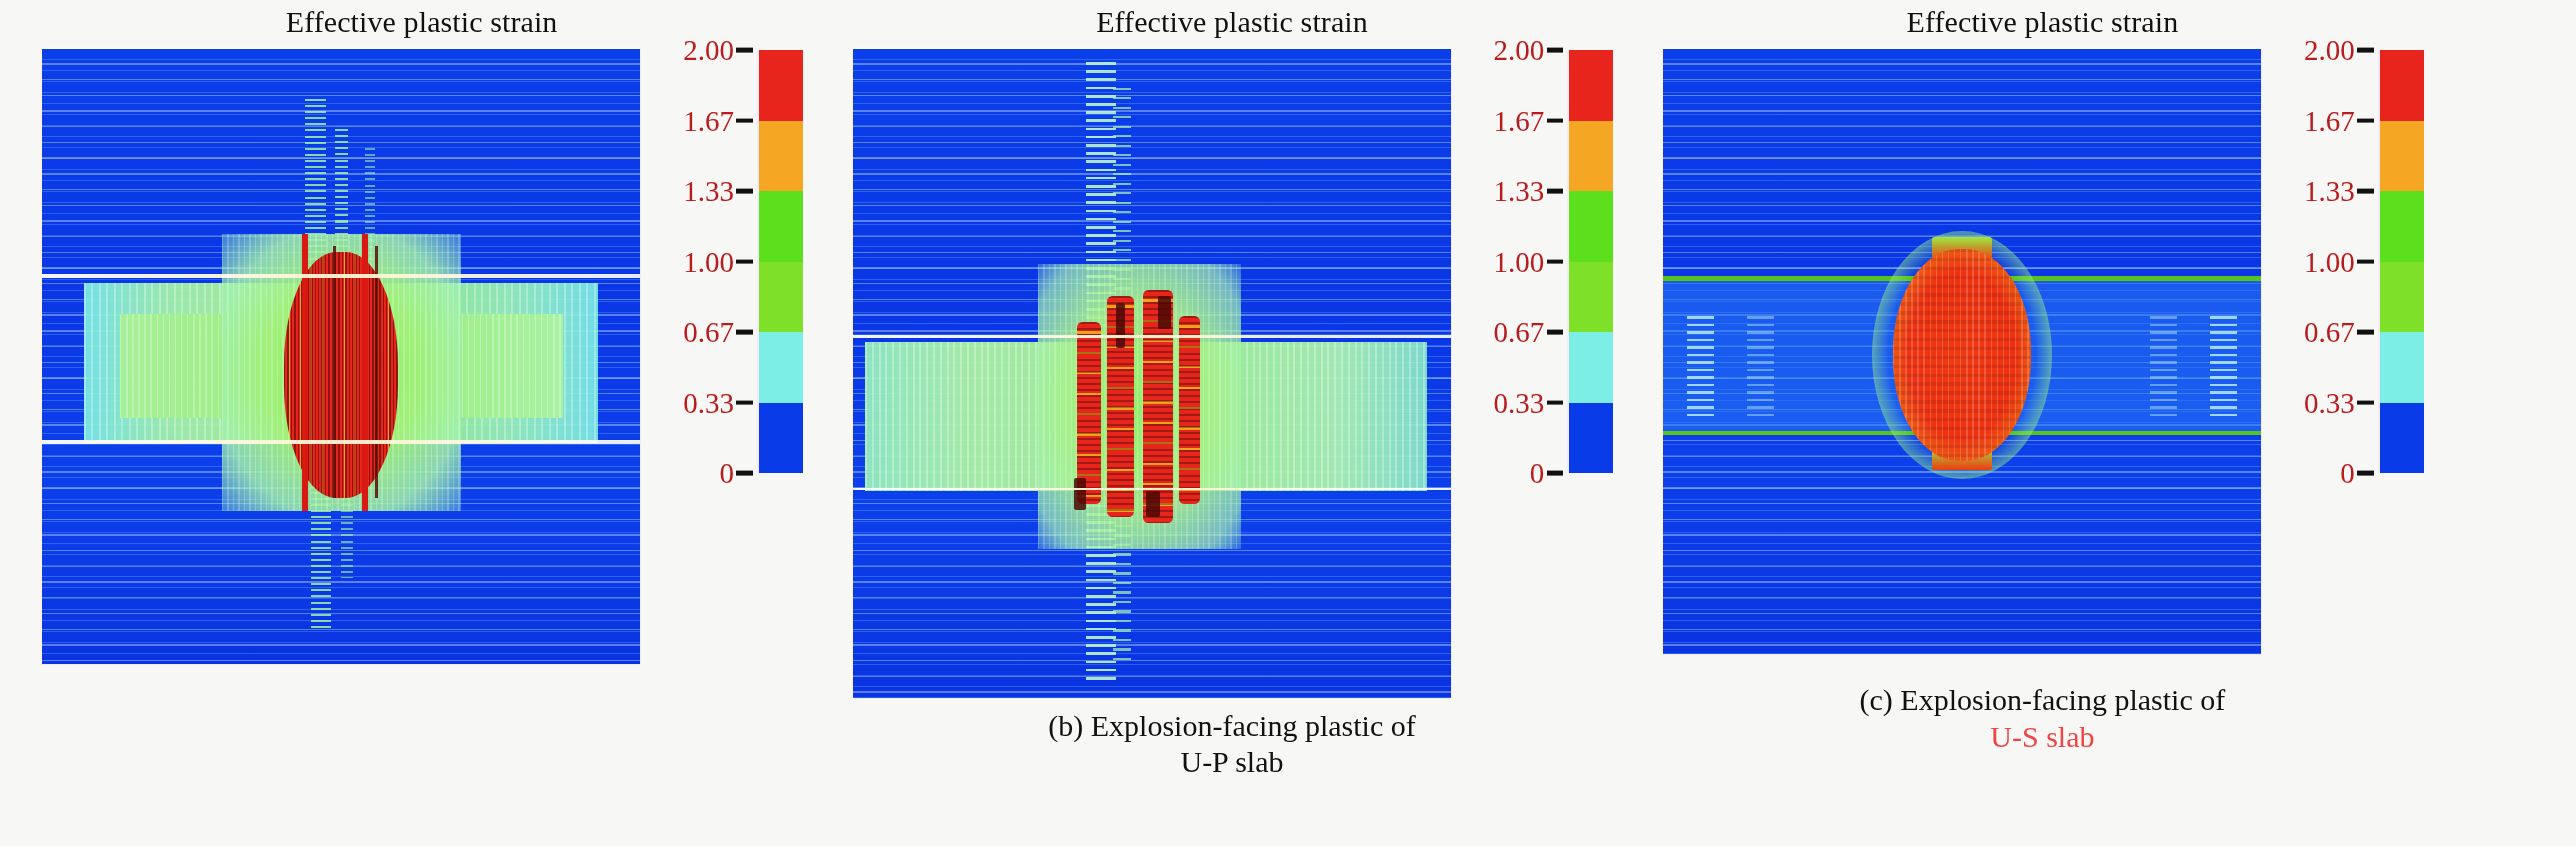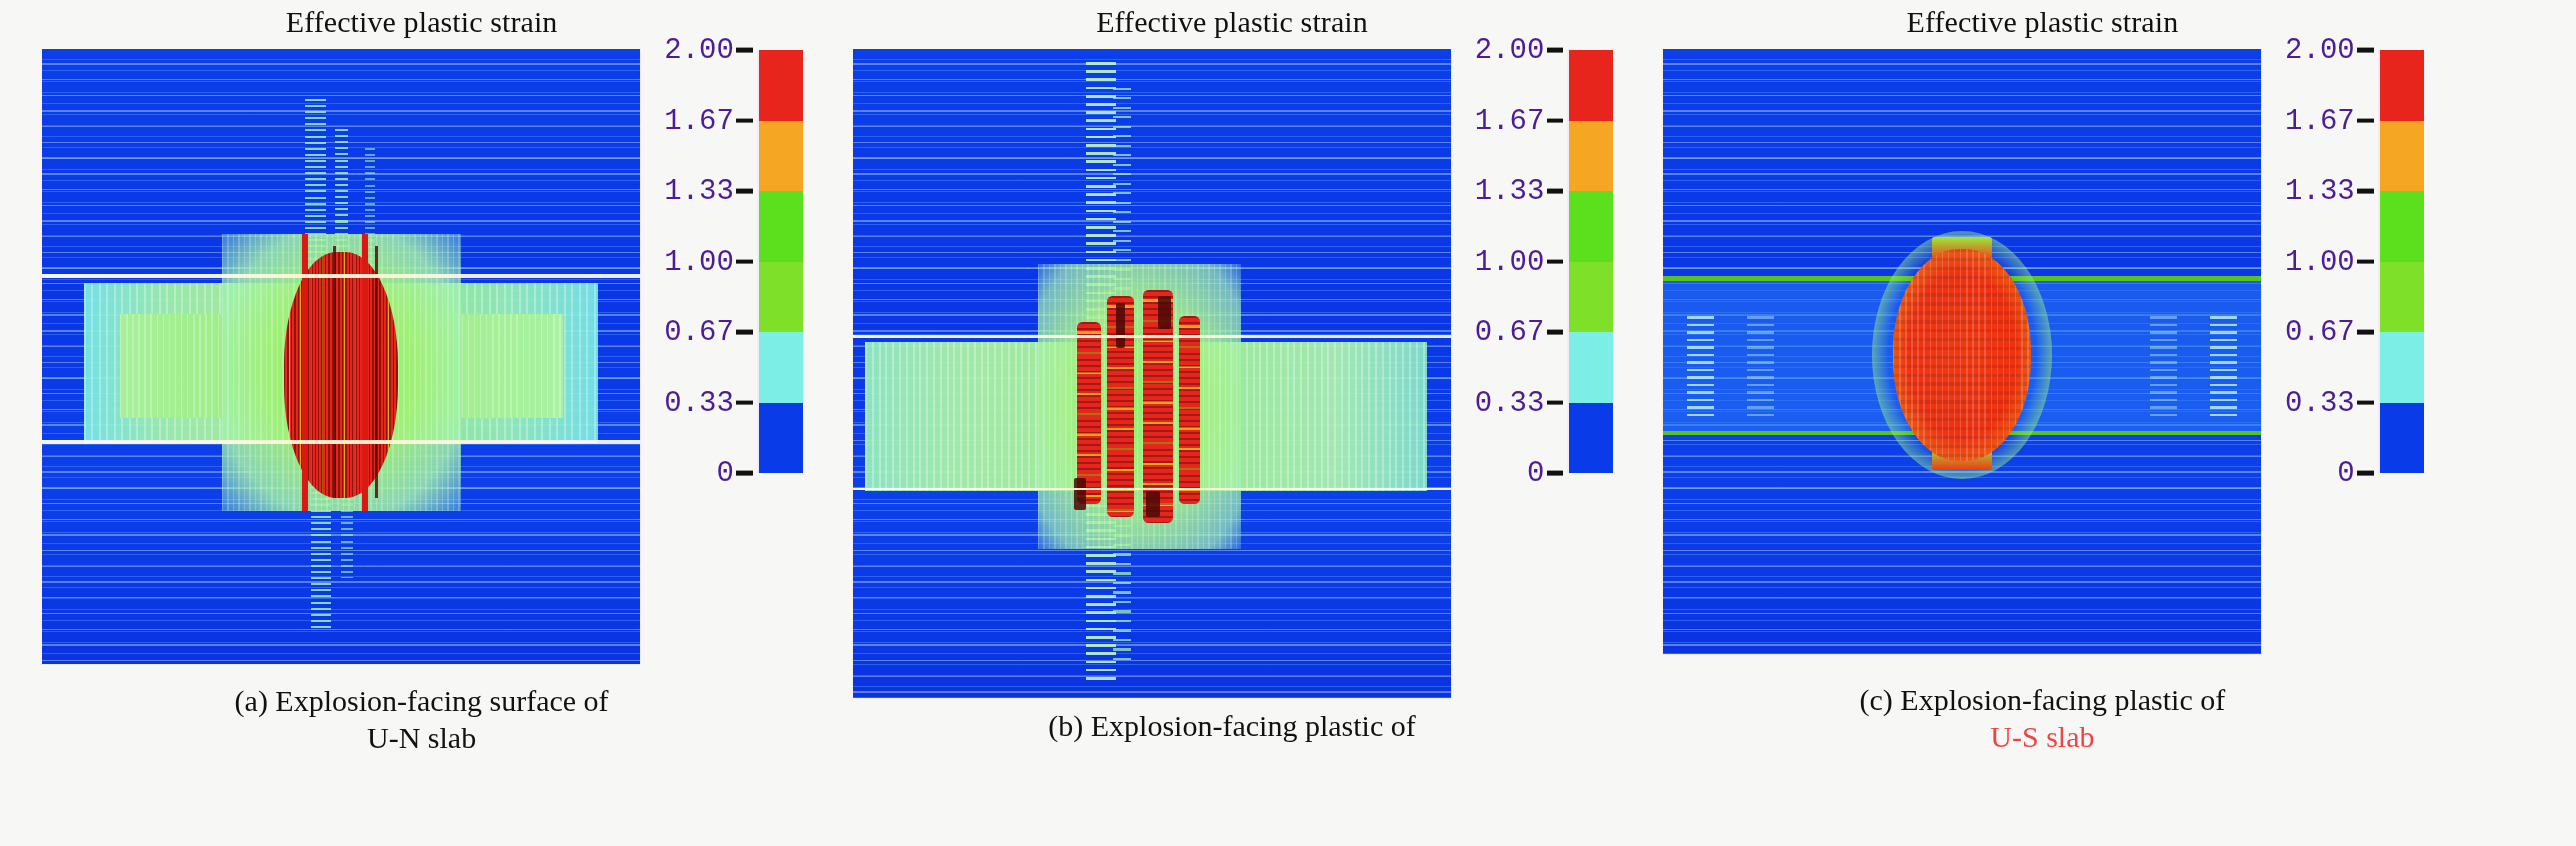--- a/index.html
+++ b/index.html
@@ -243,25 +243,24 @@
   
   .cbar-wrap{
     display:flex;flex-direction:row;align-items:flex-start;
     margin-left:13.6px;margin-top:2.7px;
   }
   .cbar-labels{
     position:relative;width:102px;height:423px;
   }
   .cbar-labels .lbl{
     position:absolute;right:23px;
-    font-size:29px;color:#4c1d95;
+    font-size:29px;color:#b91c1c;
     transform:translateY(-50%);
     white-space:nowrap;
     text-align:left;
-    font-family:Liberation Mono, monospace;
   }
   .cbar-labels .tick{
     position:absolute;right:4.1px;width:16.4px;height:4.8px;background:#111;
     transform:translateY(-50%);
   }
   .cbar{
     width:44px;height:423px;
     display:flex;flex-direction:column;
     border-left:2px solid #f4eaf8;
   }
@@ -321,24 +320,20 @@
           <div class="seg" style="background:#e8251c"></div>
           <div class="seg" style="background:#f5a623"></div>
           <div class="seg" style="background:#5ce01e"></div>
           <div class="seg" style="background:#7fe02a"></div>
           <div class="seg" style="background:#7deee6"></div>
           <div class="seg" style="background:#0a3be8"></div>
         </div>
       </div>
     </div>
 
-    <div style="margin-top:17.7px;text-align:center;line-height:1.22;">
-      <div style="font-size:30px;color:#111;">(a) Explosion-facing surface of</div>
-      <div style="font-size:30px;color:#111;">U-N slab</div>
-    </div>
   </div>
 
   <div class="panel p-b">
     <div class="panel-title">Effective plastic strain</div>
 
     <div class="plot-row">
       <div class="plot-frame">
         <div class="mesh"></div>
         <div class="mesh2"></div>
 
@@ -384,20 +379,21 @@
           <div class="seg" style="background:#5ce01e"></div>
           <div class="seg" style="background:#7fe02a"></div>
           <div class="seg" style="background:#7deee6"></div>
           <div class="seg" style="background:#0a3be8"></div>
         </div>
       </div>
     </div>
 
     <div style="margin-top:8.2px;text-align:center;line-height:1.22;">
       <div style="font-size:30px;color:#111;">(b) Explosion-facing plastic of</div>
+      <div style="font-size:30px;color:#111;">U-P slab</div>
     </div>
   </div>
 
   <div class="panel p-c">
     <div class="panel-title">Effective plastic strain</div>
 
     <div class="plot-row">
       <div class="plot-frame">
         <div class="mesh"></div>
         <div class="mesh2"></div>

